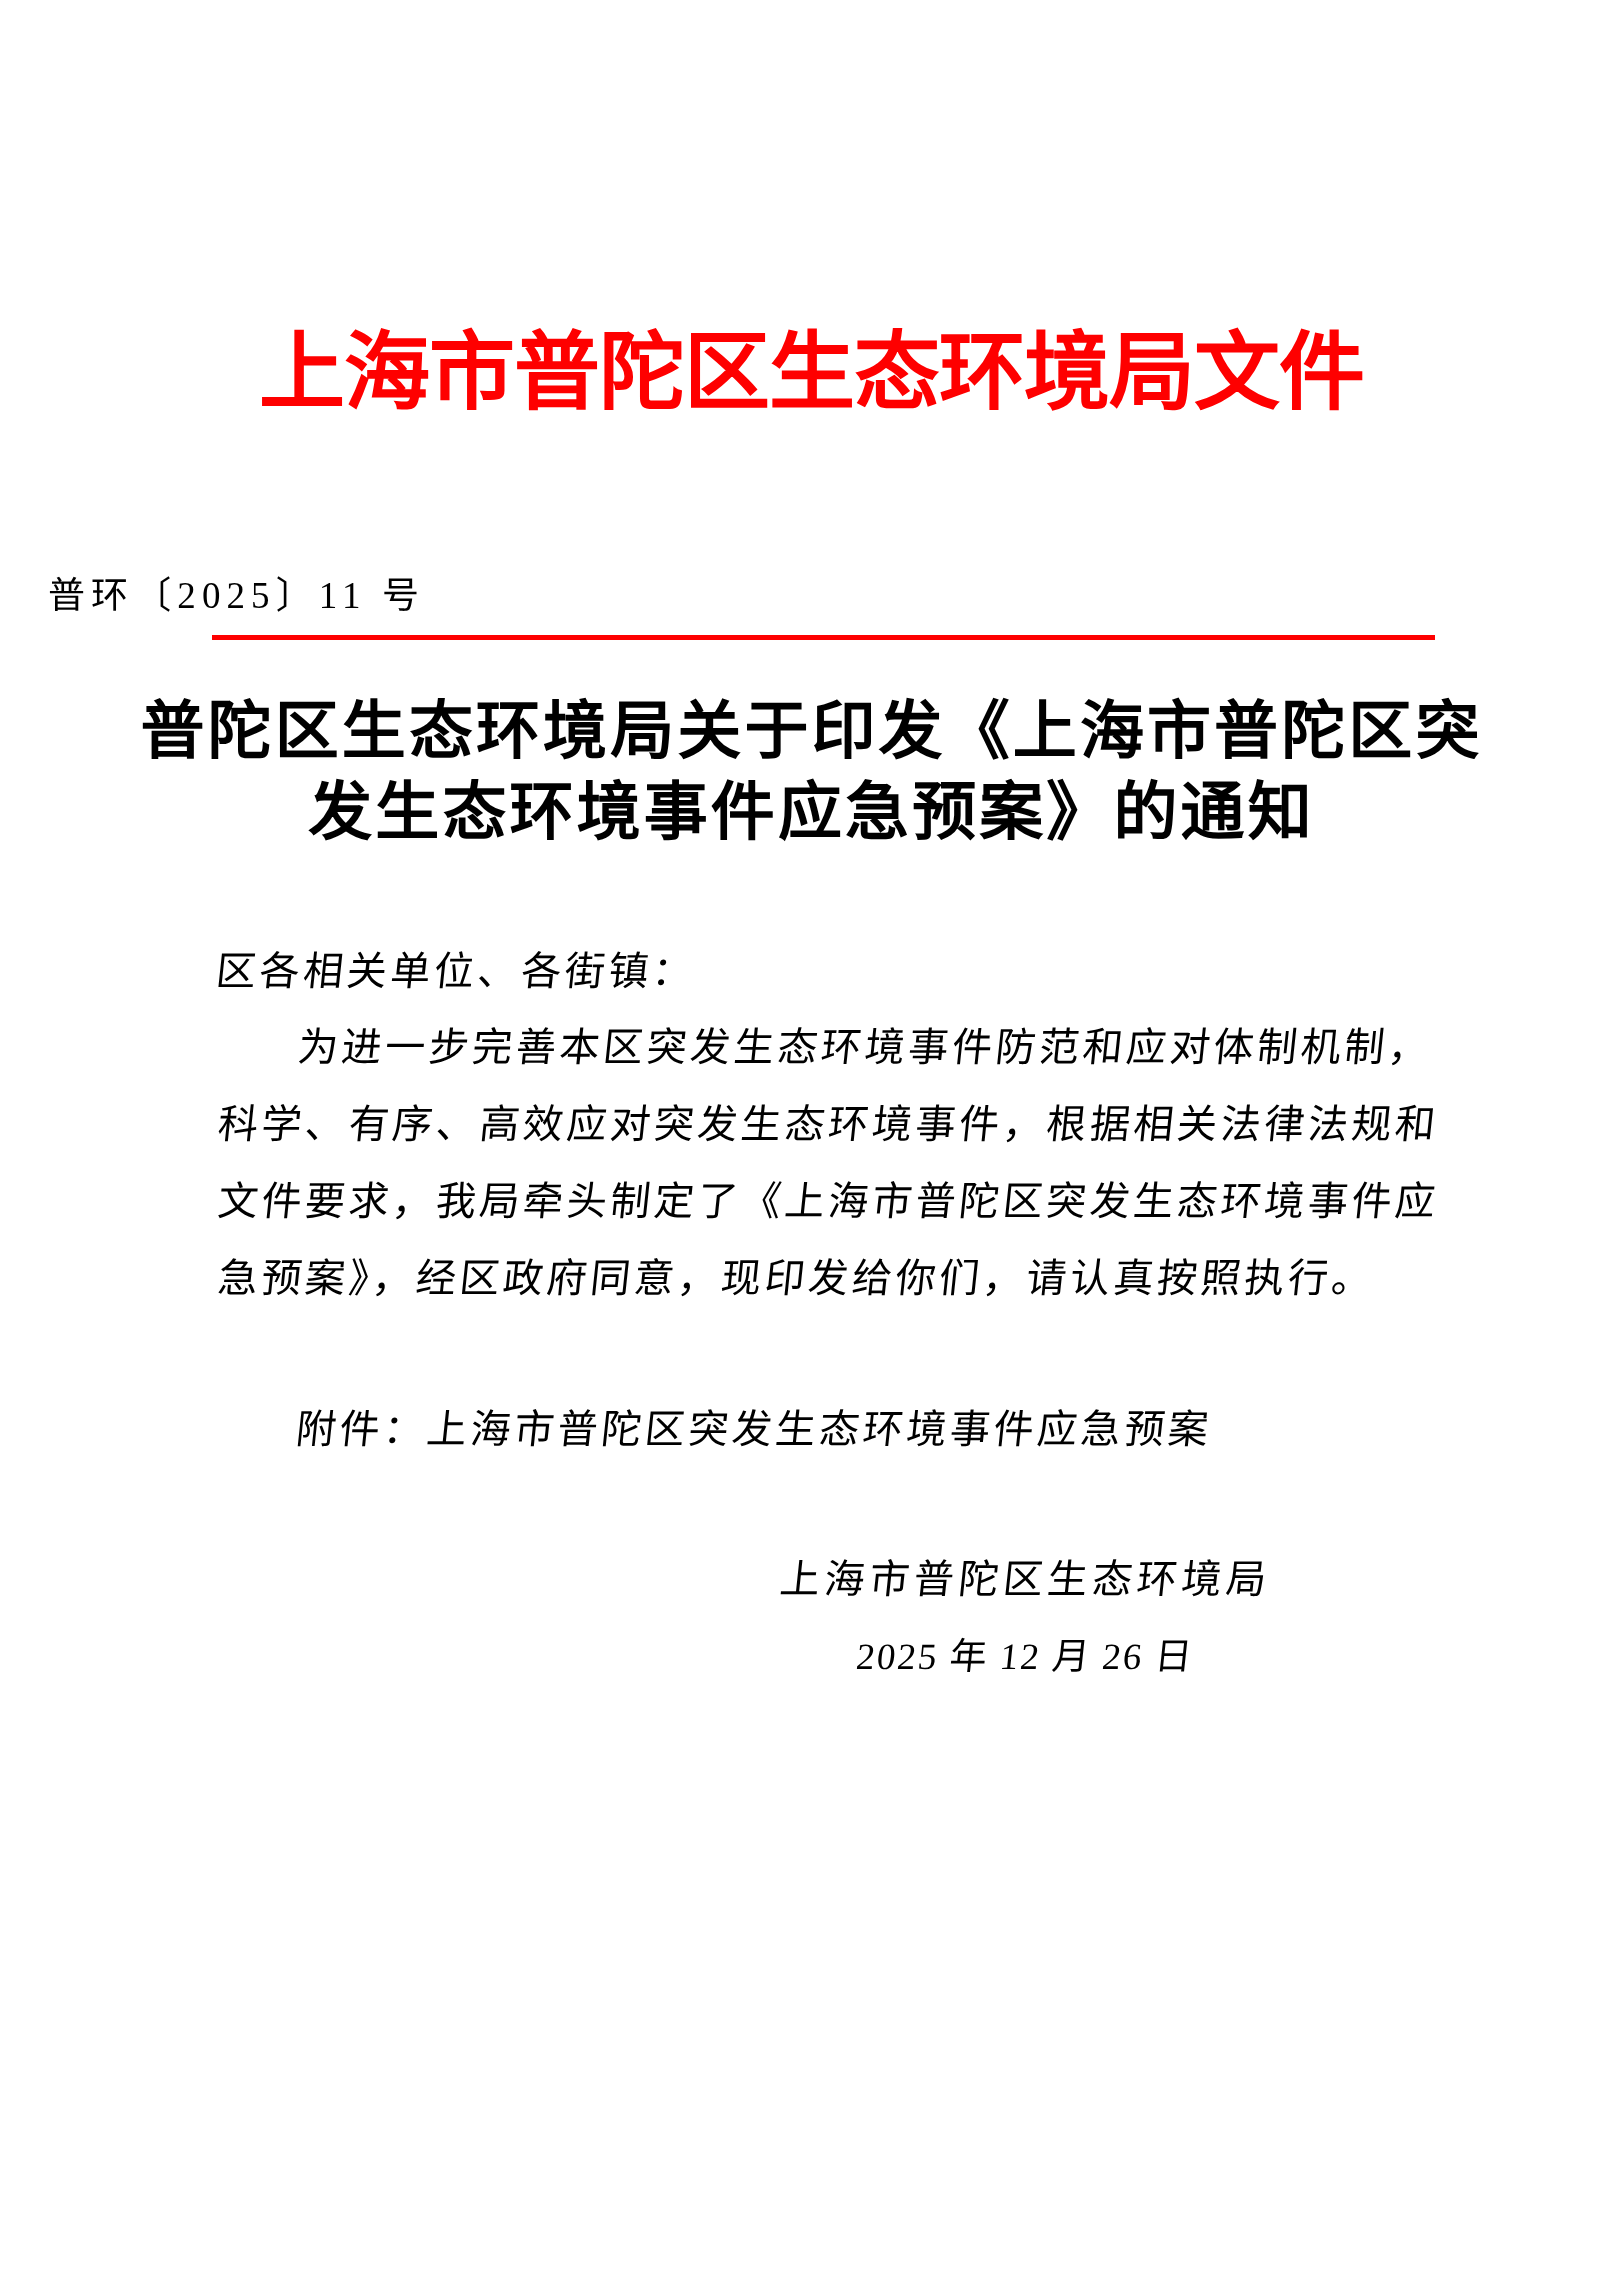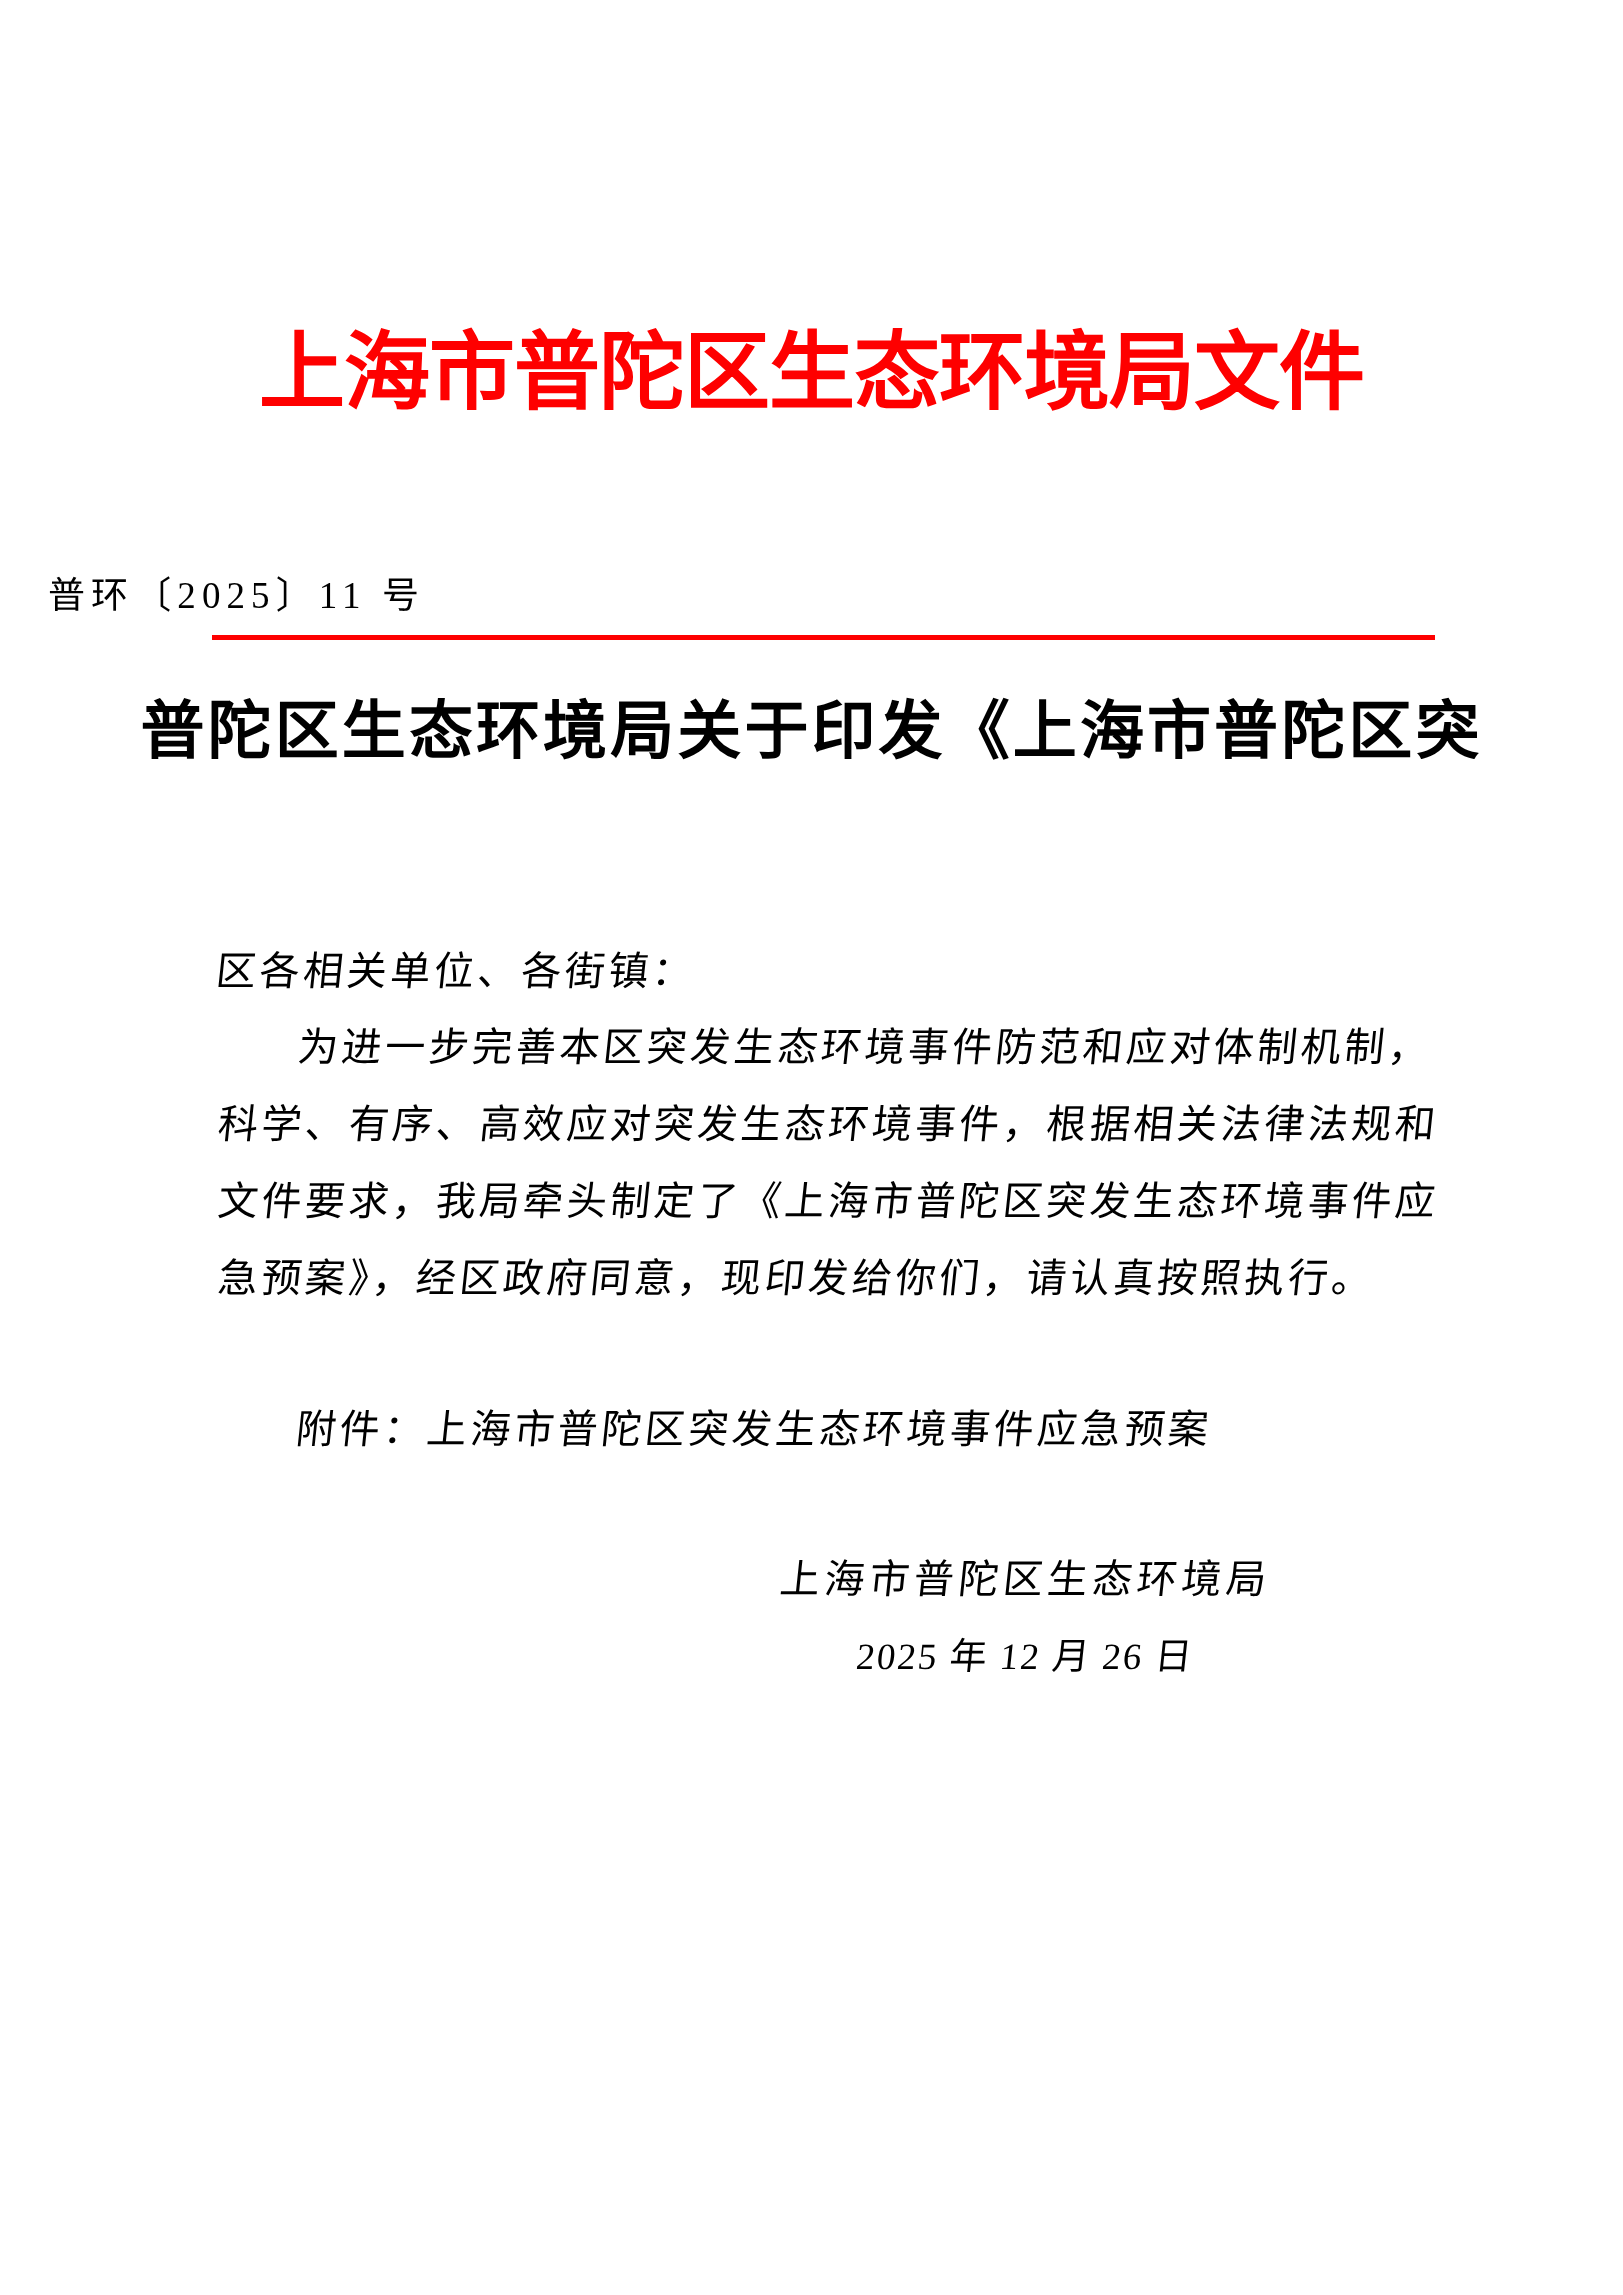--- a/index.html
+++ b/index.html
@@ -149,20 +149,21 @@
 <div class="page">
 
   <div class="letterhead">上海市普陀区生态环境局文件</div>
 
   <div class="doc-number">普环〔2025〕11 号</div>
 
   <div class="red-rule"></div>
 
   <div class="doc-title">
     <div>普陀区生态环境局关于印发《上海市普陀区突</div>
+    <div>发生态环境事件应急预案》的通知</div>
   </div>
 
   <div class="salutation">
     <span class="fs-line">区各相关单位、各街镇：</span>
   </div>
 
   <div class="body-par">
     <span class="fs-line indent">为进一步完善本区突发生态环境事件防范和应对体制机制，</span>
     <span class="fs-line">科学、有序、高效应对突发生态环境事件，根据相关法律法规和</span>
     <span class="fs-line">文件要求，我局牵头制定了《上海市普陀区突发生态环境事件应</span>

